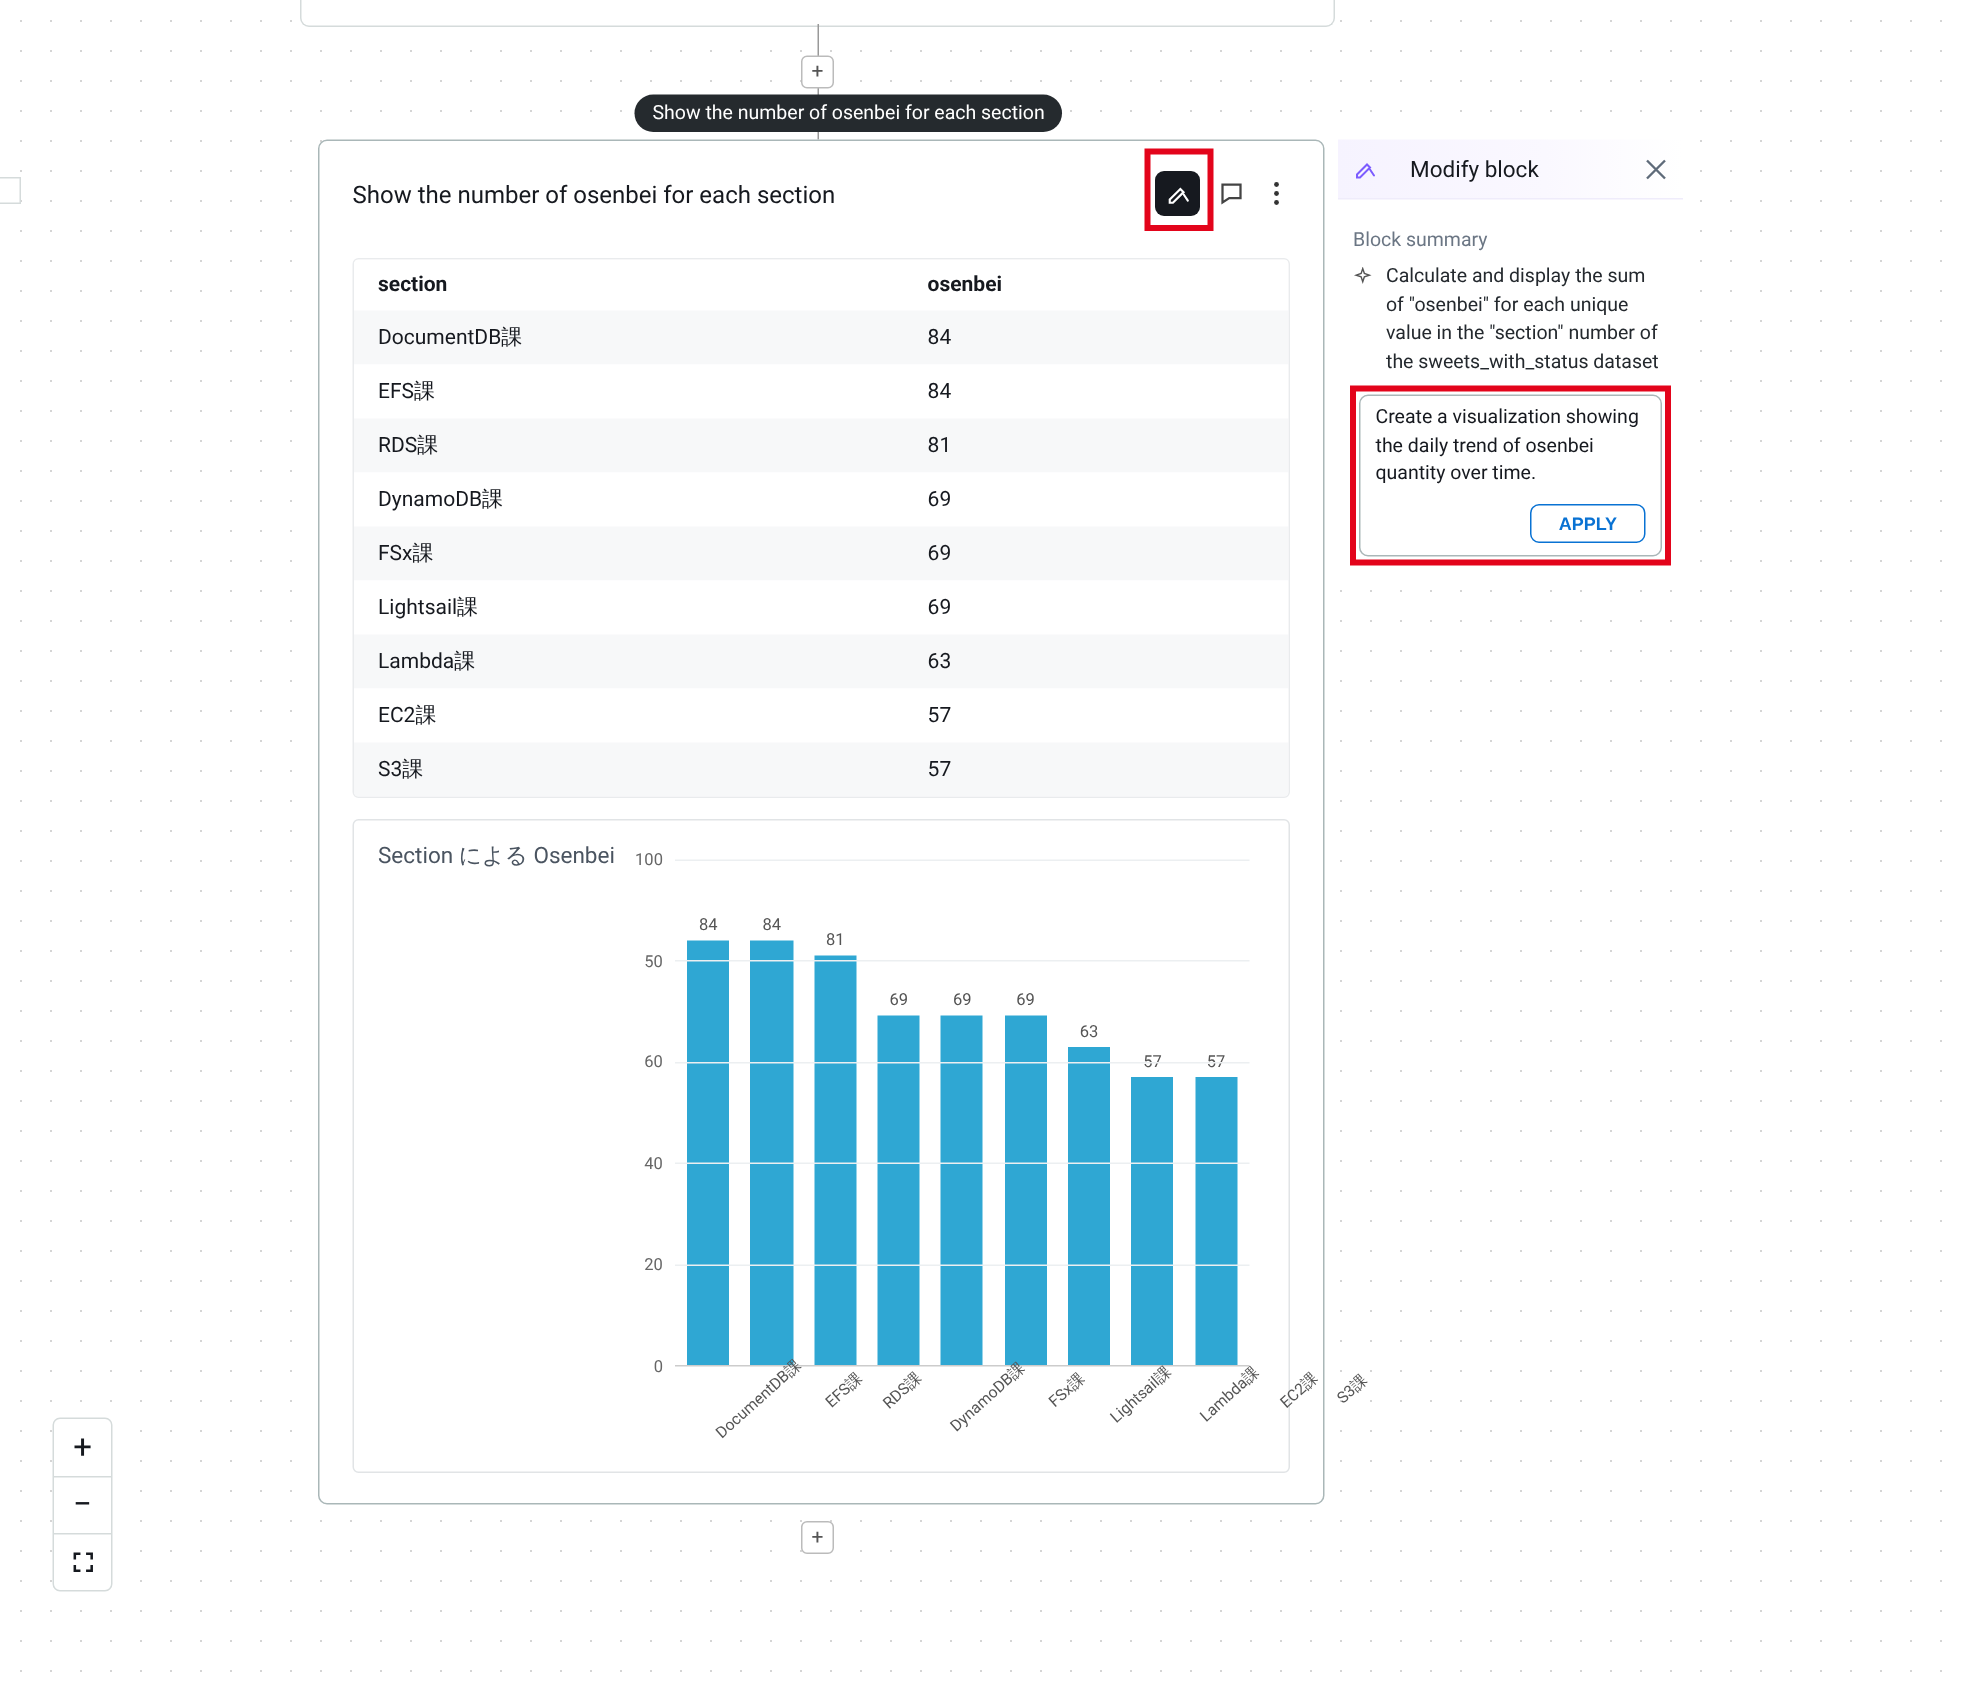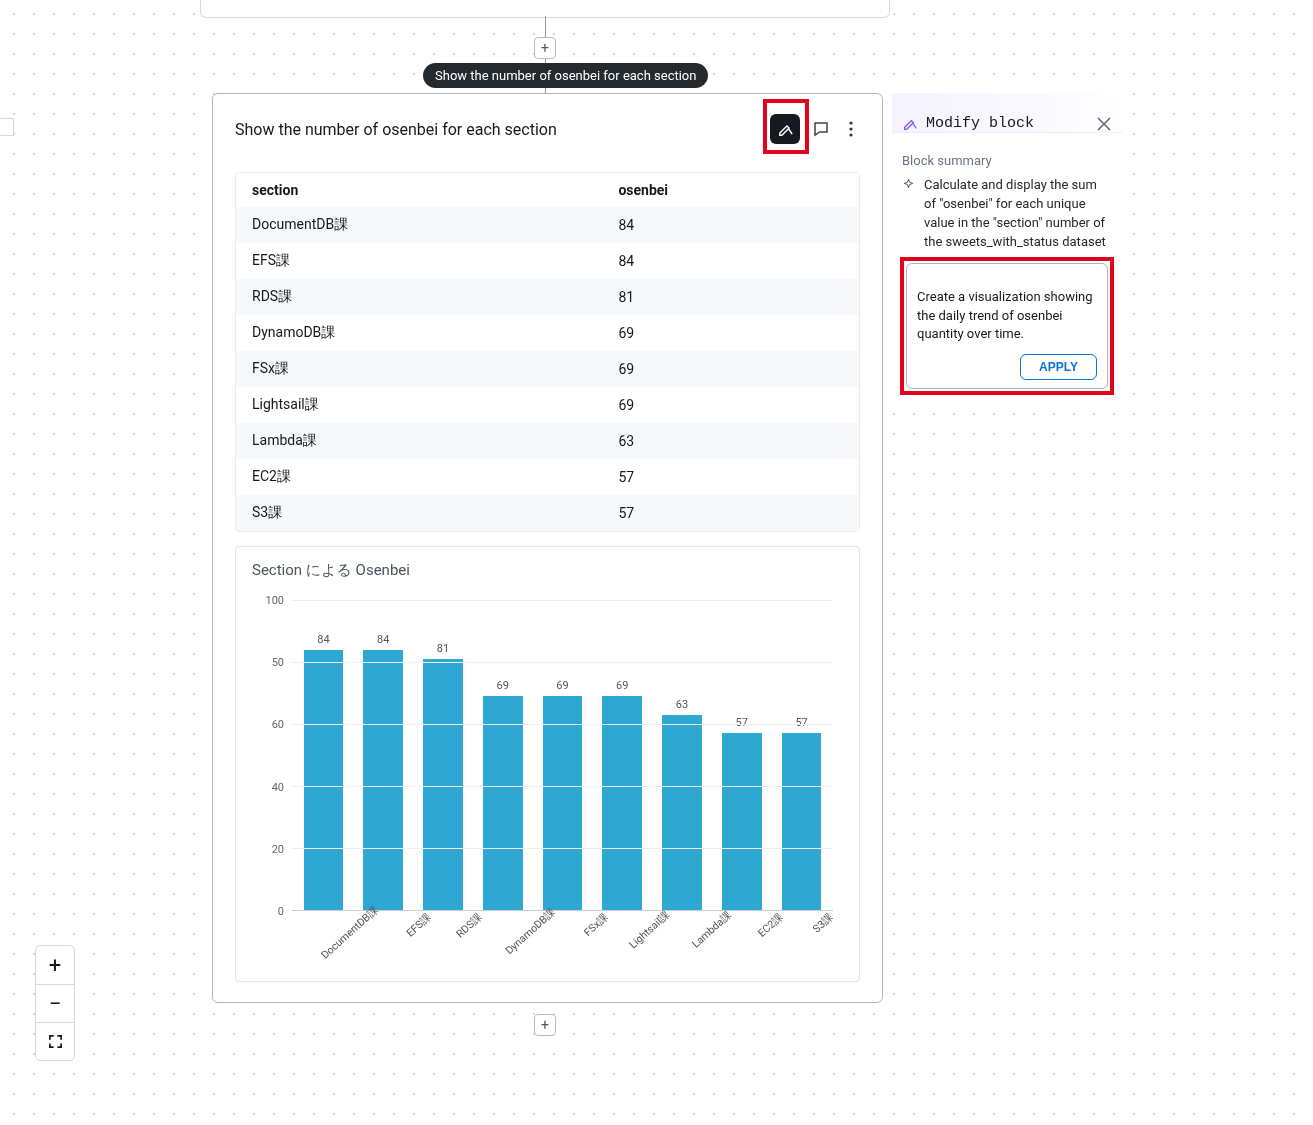--- a/index.html
+++ b/index.html
@@ -146,21 +146,20 @@
   .tbl-row:not(.head):nth-child(odd) { background: #fff; }
   .col-sec { flex: 0 0 62%; }
   .col-val { flex: 1; }
   
   .chart-card {
     border: 1px solid #e1e4e6;
     border-radius: 4px;
     padding: 14px 16px 10px;
     flex: 1;
     display: flex;
-    flex-direction: column;
   }
   .chart-title { font-size: 15px; color: #4a5460; margin-bottom: 8px; }
   .chart-body { flex: 1; display: flex; }
   .y-axis {
     width: 40px;
     position: relative;
     font-size: 11px;
     color: #666;
   }
   .y-tick { position: absolute; right: 8px; transform: translateY(-50%); }
@@ -230,39 +229,38 @@
   
   .side-panel {
     position: absolute;
     left: 892px;
     top: 93px;
     width: 230px;
     background: #fff;
   }
   .sp-header {
     display: flex;
-    align-items: flex-end;
-    gap: 8px;
+    align-items: center;
+    gap: 22px;
     height: 40px;
     padding: 0 10px;
     border-bottom: 1px solid #efecfb;
     background: linear-gradient(90deg,#f6f3ff,#faf8ff 60%,#fff);
-    font-family: Liberation Mono, monospace;
   }
   .sp-title { font-size: 15px; flex: 1; }
   .sp-close { width: 16px; height: 16px; cursor: pointer; color: #5f6b7a; }
   .sp-body { padding: 20px 10px 10px; }
   .sp-label { font-size: 13px; color: #6b7684; margin-bottom: 8px; }
   .sp-summary { display: flex; gap: 8px; font-size: 13px; color: #24292e; line-height: 1.45; }
   .sp-summary-icon { flex: 0 0 14px; padding-top: 2px; }
   .modify-box {
     margin: 12px 4px 4px;
     border: 1px solid #aab7b8;
     border-radius: 6px;
-    padding: 24px 10px 8px;
+    padding: 6px 10px 8px;
     background: #fff;
     position: relative;
   }
   .modify-text { font-size: 13px; line-height: 1.4; min-height: 56px; }
   .apply-row { display: flex; justify-content: flex-end; margin-top: 10px; }
   .apply-btn {
     border: 1.5px solid #0972d3;
     color: #0972d3;
     background: #fff;
     font-size: 12px;

